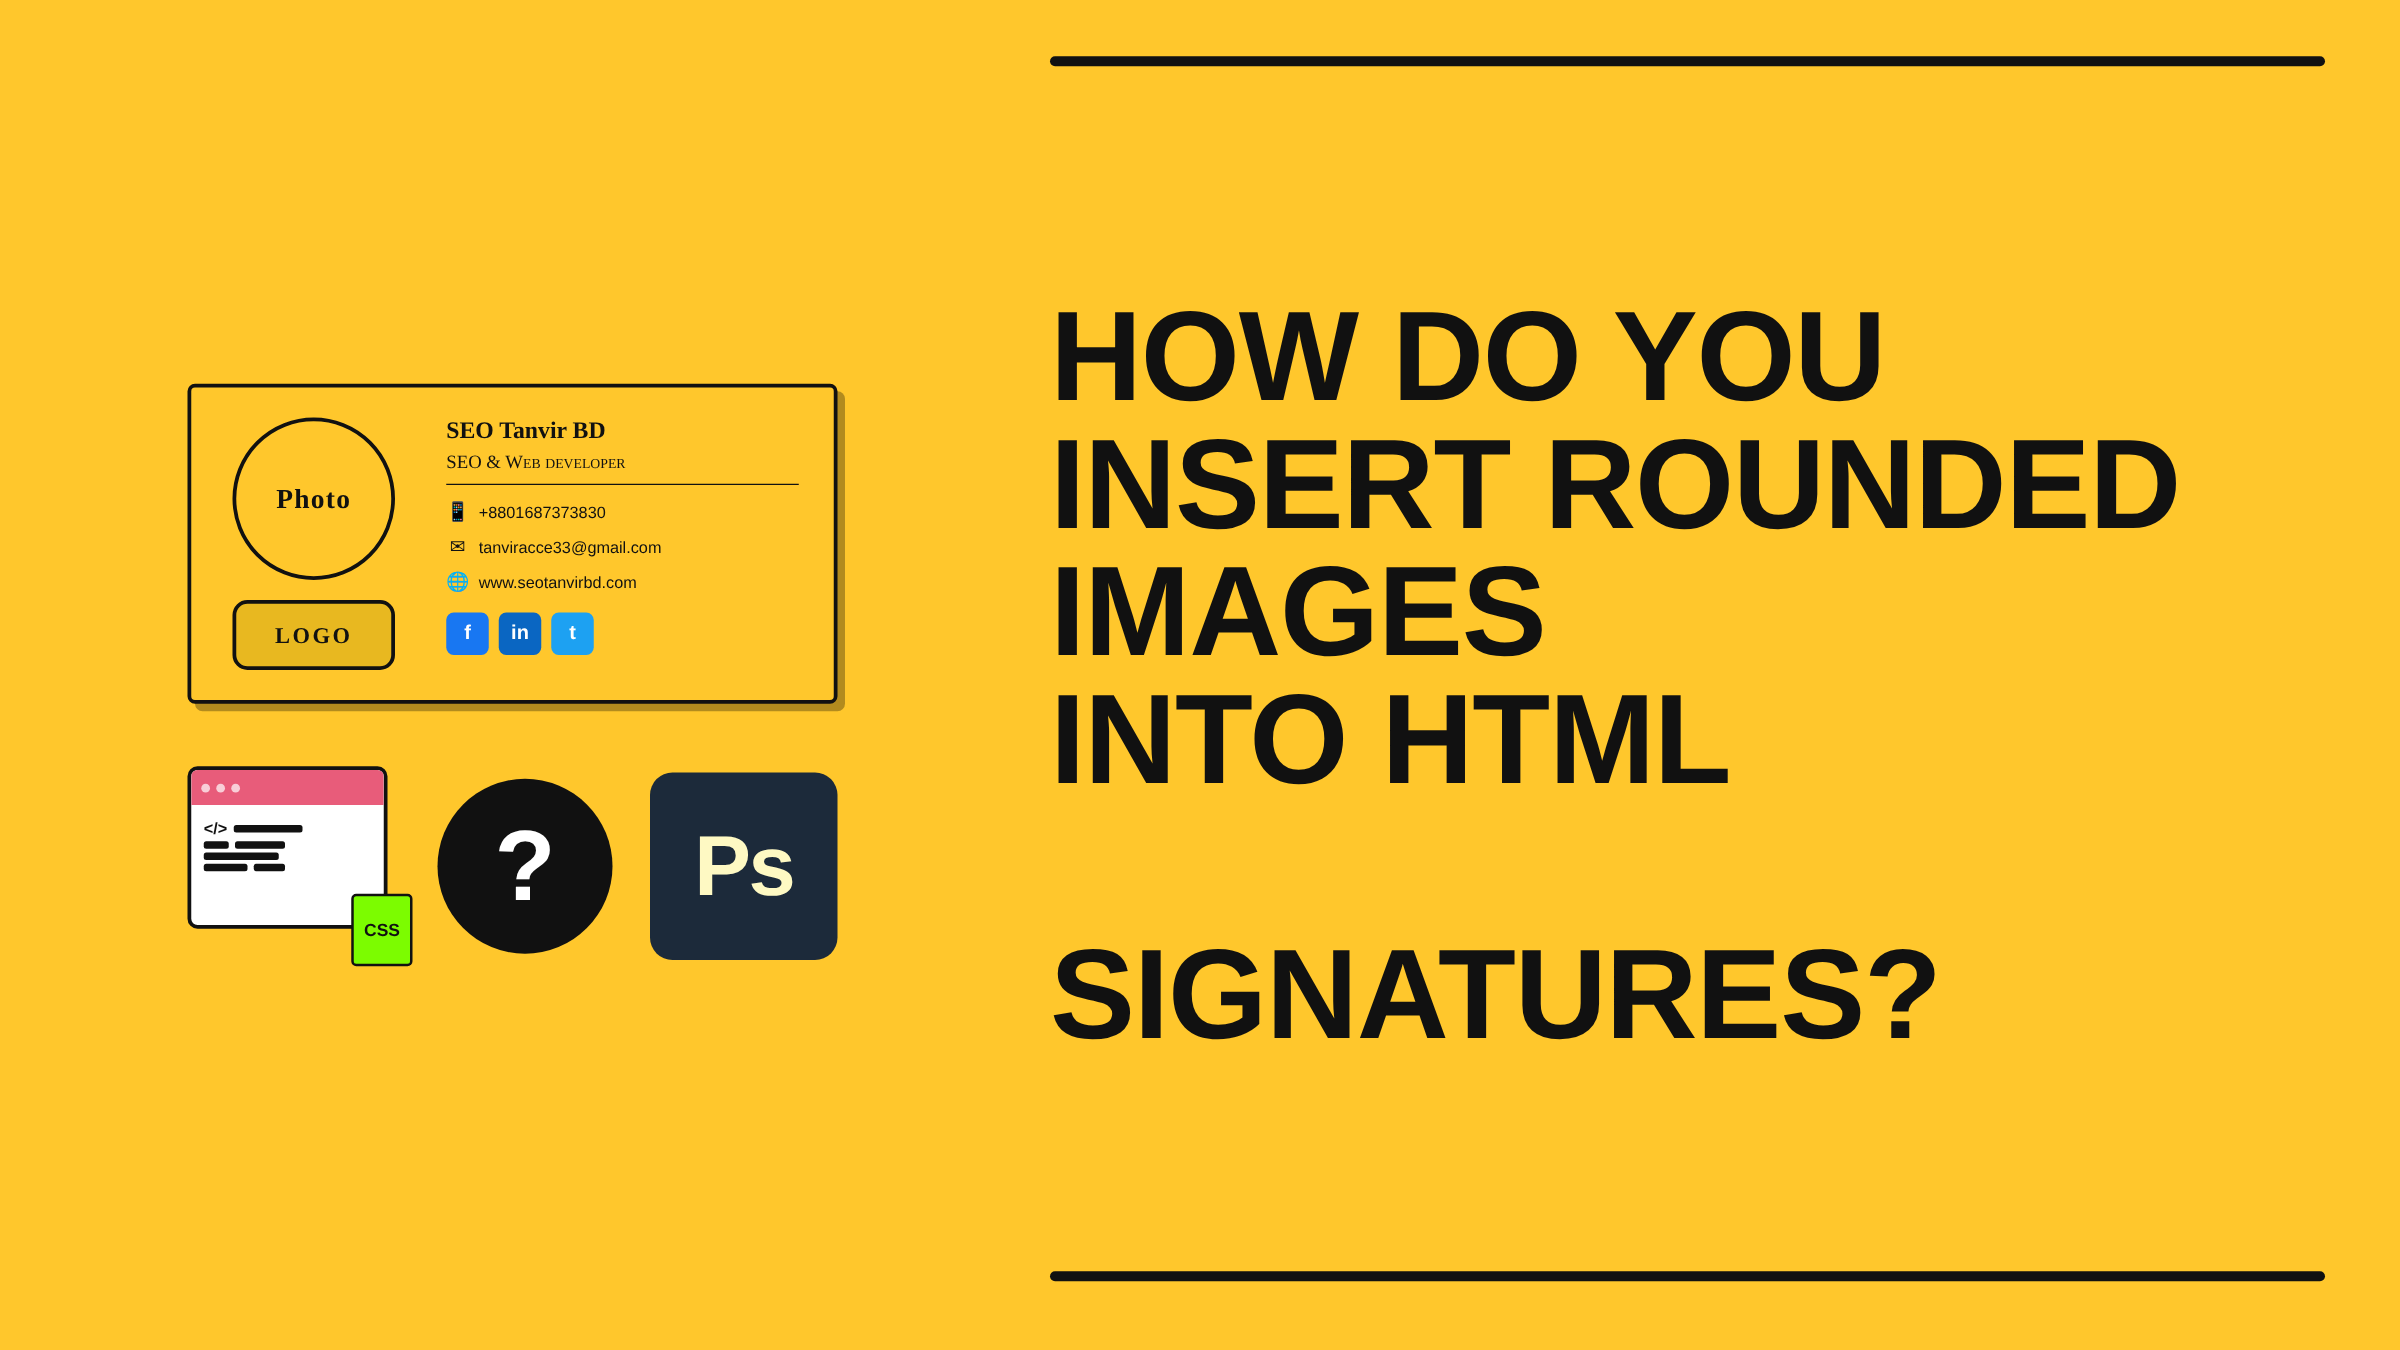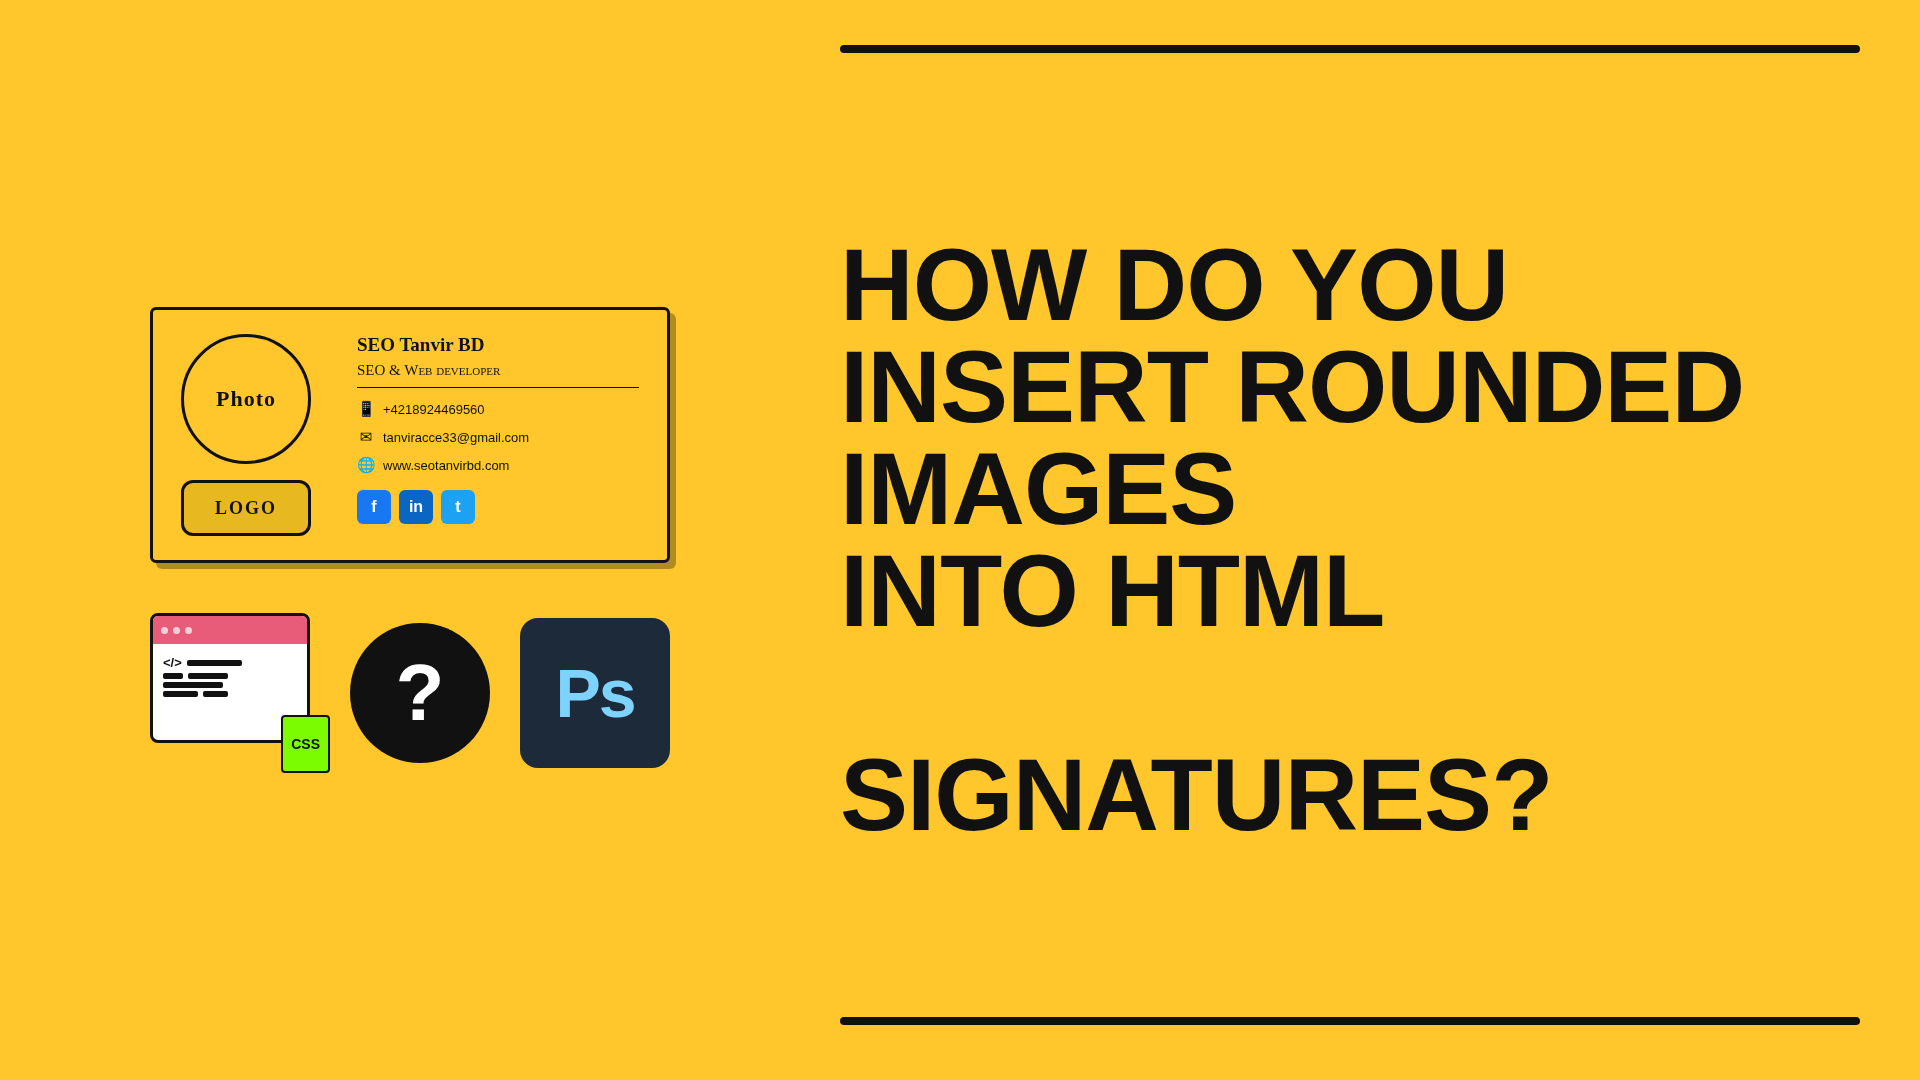--- a/index.html
+++ b/index.html
@@ -36,20 +36,21 @@
       display: flex;
       flex-direction: row;
       gap: 20px;
       align-items: flex-start;
       box-shadow: 6px 6px 0px rgba(0,0,0,0.3);
     }
 
     .card-left {
       display: flex;
       flex-direction: column;
+      align-items: center;
       gap: 16px;
       min-width: 140px;
     }
 
     .photo-circle {
       width: 130px;
       height: 130px;
       border-radius: 50%;
       border: 3.5px solid #111;
       display: flex;
@@ -251,21 +252,21 @@
       background: #1C2A3A;
       border-radius: 18px;
       display: flex;
       align-items: center;
       justify-content: center;
     }
 
     .ps-text {
       font-size: 68px;
       font-weight: 900;
-      color: #7dd3fc;
+      color: #fef9c3;
       font-family: Arial, sans-serif;
       letter-spacing: -2px;
     }
 
     
     .right-section {
       flex: 1;
       height: 100%;
       display: flex;
       flex-direction: column;
@@ -318,21 +319,21 @@
         <span class="logo-label">Logo</span>
       </div>
     </div>
 
     <div class="card-right">
       <div class="card-name">SEO Tanvir BD</div>
       <div class="card-title">SEO &amp; Web developer</div>
 
       <div class="contact-row">
         <span class="contact-icon">📱</span>
-        <span>+4218924469560</span>
+        <span>+8801687373830</span>
       </div>
       <div class="contact-row">
         <span class="contact-icon">✉</span>
         <span>tanviracce33@gmail.com</span>
       </div>
       <div class="contact-row">
         <span class="contact-icon">🌐</span>
         <span>www.seotanvirbd.com</span>
       </div>
 

